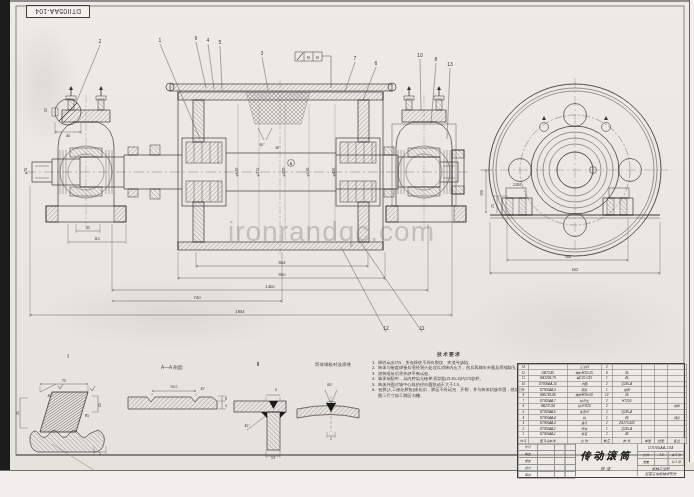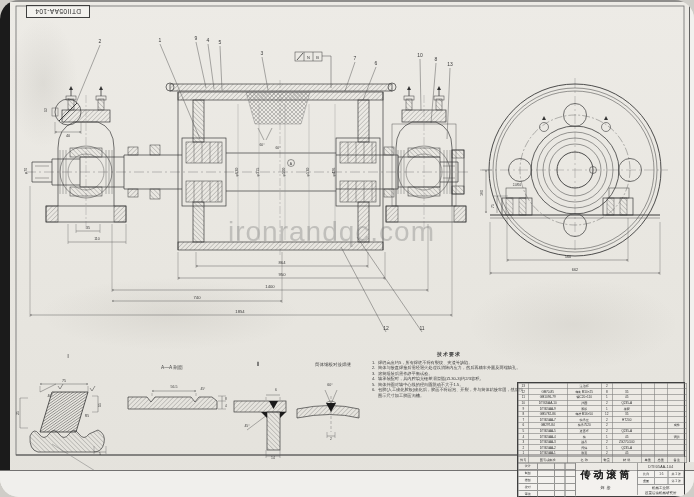--- a/index.html
+++ b/index.html
@@ -1,17 +1,17 @@
 <!DOCTYPE html>
 <html><head>
 <meta charset="utf-8">
 <style>
   html,body{margin:0;padding:0;background:#cfcdc8;font-family:"Liberation Sans",sans-serif;}
   .paper{position:relative;width:694px;height:497px;overflow:hidden;
-         background:linear-gradient(180deg,#edebe6 0%,#e8e6e0 55%,#e4e2dc 100%);border-radius:19px;}
+         background:linear-gradient(180deg,#edebe6 0%,#e8e6e0 55%,#e4e2dc 100%);}
   .scan-left-band{position:absolute;left:0;top:0;width:10px;height:471px;background:#1b1b1b;}
   .scan-left-foot{position:absolute;left:0;top:471px;width:10px;height:26px;background:#efeeeb;}
   .scan-top-line{position:absolute;left:10px;top:0;right:0;height:1.5px;background:rgba(50,50,50,.5);}
   .scan-right-band{position:absolute;left:689px;top:0;width:5px;height:462px;background:#f2f1ee;border-left:1.5px solid rgba(50,50,50,.75);}
   .paper-edge{position:absolute;left:0;top:470px;width:100%;height:27px;background:#f0efec;border-top:1.5px solid rgba(60,60,60,.7);}
   .stain{position:absolute;pointer-events:none;}
   .stain-a{left:40px;top:278px;width:260px;height:72px;background:radial-gradient(closest-side,rgba(110,105,95,.10),rgba(110,105,95,0));}
   .stain-b{left:468px;top:278px;width:210px;height:92px;background:radial-gradient(closest-side,rgba(110,105,95,.09),rgba(110,105,95,0));}
   .stain-c{left:8px;top:18px;width:70px;height:130px;background:radial-gradient(closest-side,rgba(95,92,85,.10),rgba(95,92,85,0));}
   svg{position:absolute;left:0;top:0;}
@@ -20,21 +20,21 @@
   .stamp{position:absolute;left:26px;top:5px;width:62px;height:11px;border:1px solid #3f3f3f;
          background:rgba(250,250,248,.45);display:flex;align-items:center;justify-content:center;
          transform:rotate(180deg);font-size:6.5px;letter-spacing:.4px;color:#2e2e2e;}
   .watermark{position:absolute;left:228px;top:216px;font-size:28px;letter-spacing:1px;
              color:rgba(118,118,118,.35);pointer-events:none;}
   .notes-outer{position:absolute;left:372px;top:351px;width:154px;height:100px;}
   .notes-inner{width:308px;transform:scale(.5);transform-origin:0 0;color:#3c3c3c;}
   .notes-title{text-align:center;font-size:10px;font-weight:bold;margin-bottom:3px;letter-spacing:2px;}
   .note-line{display:flex;font-size:8.4px;line-height:1.32;}
   .note-line .nn{flex:0 0 12px;}
-  .tb-outer{position:absolute;left:517px;top:382px;width:168px;height:115px;}
+  .tb-outer{position:absolute;left:517px;top:363px;width:168px;height:115px;font-style:italic;}
   .tb-inner{width:336px;height:230px;transform:scale(.5);transform-origin:0 0;
             border:2px solid #3f3f3f;background:rgba(248,247,244,.35);color:#2f2f2f;box-sizing:border-box;}
   table.bom{border-collapse:collapse;width:100%;table-layout:fixed;}
   table.bom td{border:1px solid #6a6a6a;font-size:6.2px;height:10.2px;line-height:10.2px;
                padding:0 1px;overflow:hidden;white-space:nowrap;text-align:center;}
   tr.bom-head td{font-size:6.4px;height:12px;line-height:12px;background:rgba(230,228,222,.6);}
   .tb-bottom{display:flex;height:64px;}
   .sign-grid{width:116px;display:grid;grid-template-columns:34% 30% 18% 18%;border-right:1px solid #555;}
   .sg-cell{border:0.5px solid #777;font-size:6px;line-height:11.5px;height:11.8px;overflow:hidden;text-align:center;}
   .tb-title{width:124px;border-right:1px solid #555;display:flex;flex-direction:column;align-items:center;justify-content:center;}

